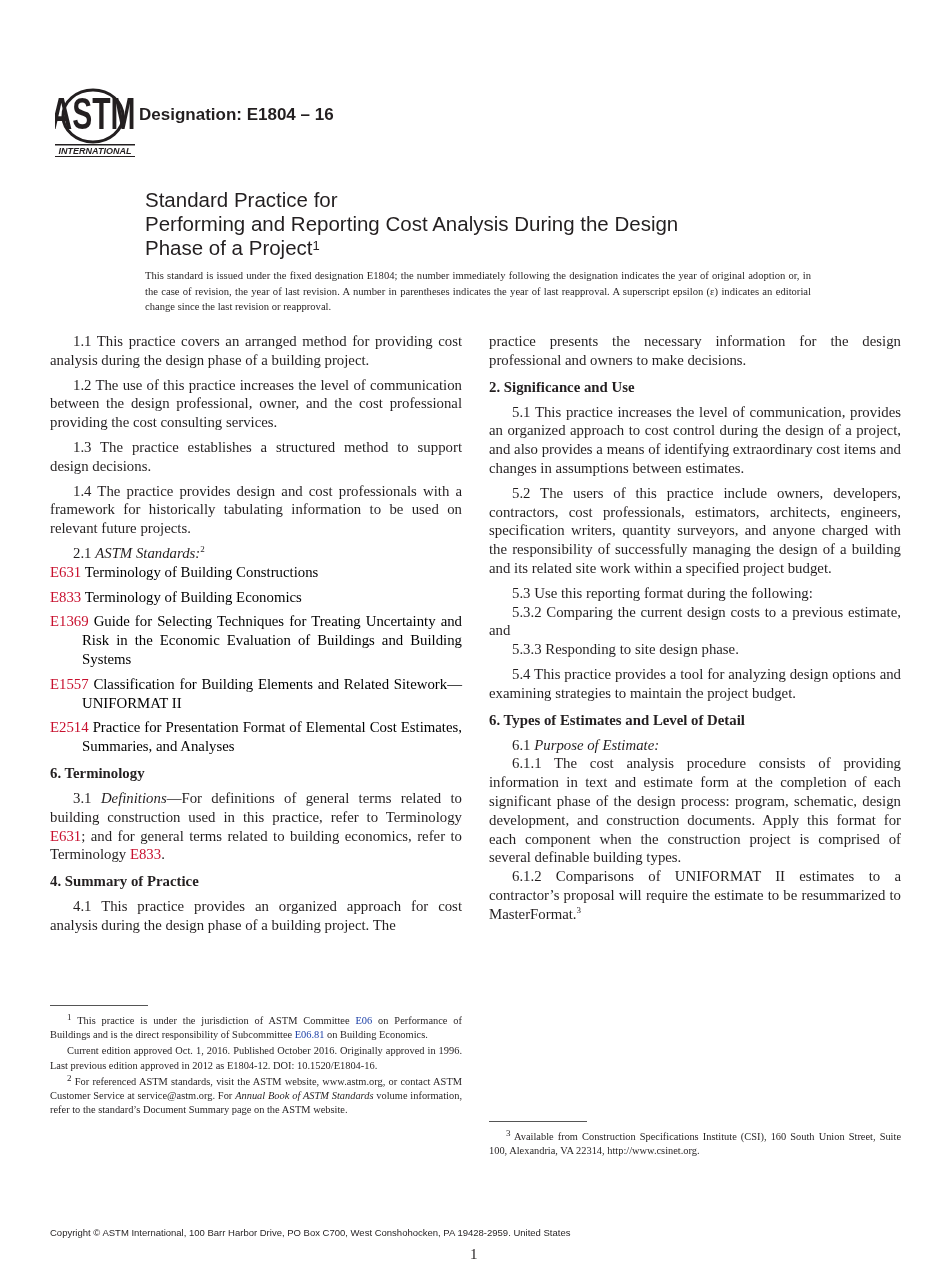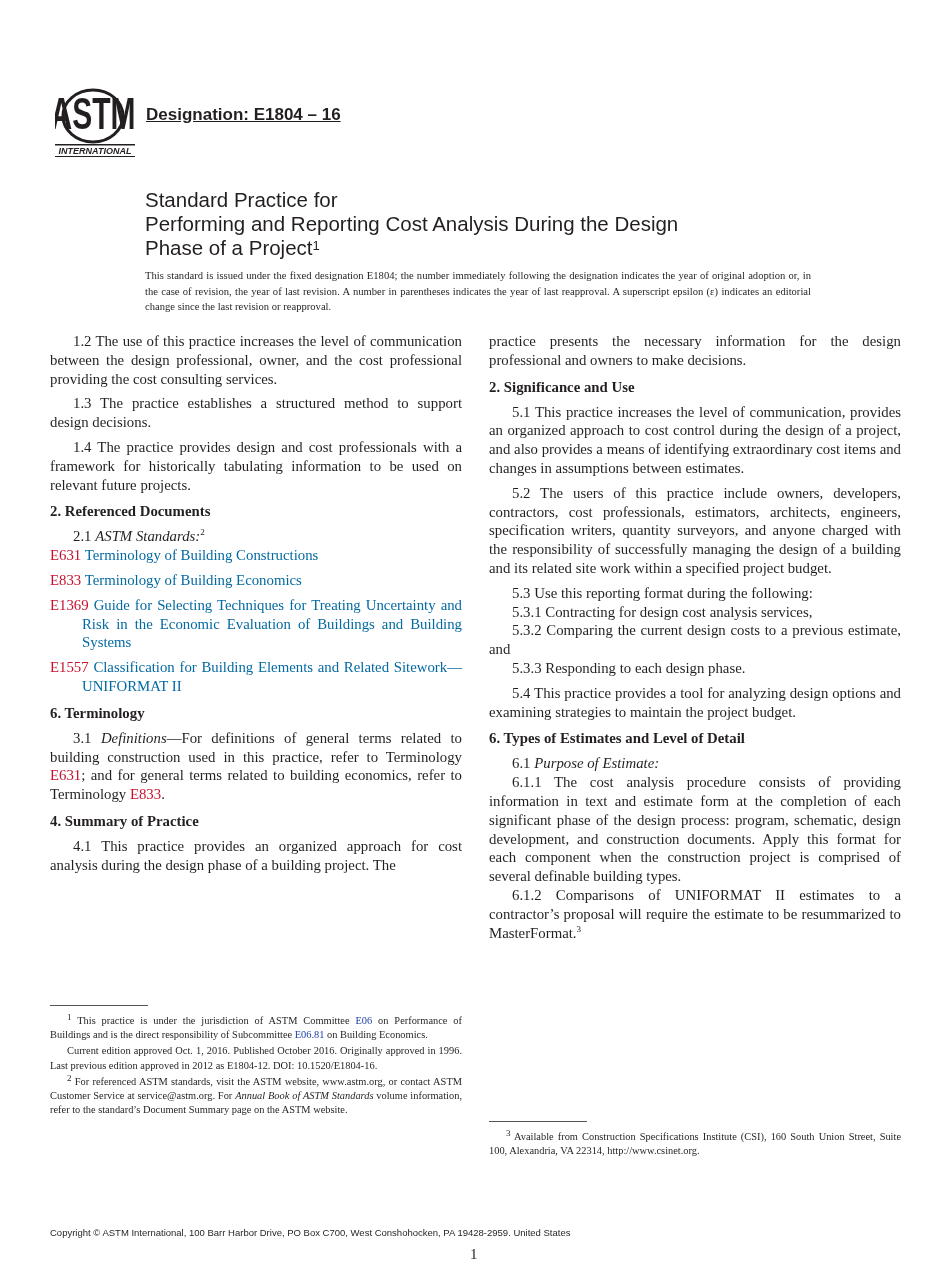--- a/index.html
+++ b/index.html
@@ -1,37 +1,37 @@
 <!DOCTYPE html>
 <html><head>
 <meta charset="utf-8">
 <style>
   html, body { margin:0; padding:0; background:#ffffff; }
   body { width:950px; height:1272px; position:relative; overflow:hidden; color:#231f20;
          font-family:"Liberation Serif", "DejaVu Serif", serif; }
   .sans { font-family:"Liberation Sans", "DejaVu Sans", sans-serif; }
   .abs { position:absolute;margin-top:28px; }
   .logo { left:55px; top:58px; width:80px; height:72px; }
-  .designation { left:146px; top:77px; font-size:17px; font-weight:bold;text-decoration:underline; }
+  .designation { left:139px; top:77px; font-size:17px; font-weight:bold; }
   .title { left:145px; top:160px; width:700px; font-size:20.5px; font-weight:normal; line-height:24px; }
   .title sup { font-size:13px; vertical-align:top; position:relative; top:-2px; }
   .preamble { left:145px; top:240px; width:666px; font-size:10.6px; line-height:15.5px; text-align:justify; }
   .col { position:absolute; width:412px; font-size:14.8px; line-height:18.8px; }
   .colL { left:50px; top:332px; }
   .colR { left:489px; top:332px; }
   .col p { margin:0 0 6px 0; text-align:justify; }
   .col p.tight { margin:0; }
   .ind { text-indent:23px; }
   h2 { font-size:14.8px; font-weight:bold; margin:8px 0 6px 0; line-height:19px; }
   h2.first { margin-top:0; }
   .red { color:#c8102e; }
   .blue { color:#1a3ea6; }
   .ref { margin:0; padding-left:32px; text-indent:-32px; text-align:justify; }
   .ref .code { color:#c8102e; }
-  .ref .txt { color:#0369a1; }
+  .ref .txt { color:#000000; }
   .fnrule { width:98px; border-top:1px solid #555; margin:0 0 8px 0; }
   .footnotes { font-size:10.4px; line-height:14.2px; }
   .footnotes p { margin:0 0 2px 0; text-align:justify; text-indent:17px; }
   .fnL { left:50px; top:977px; width:412px; }
   .fnR { left:489px; top:1093px; width:412px; }
   sup.s { font-size:9px; vertical-align:super; line-height:0; }
   .copyright { left:50px; top:1199px; font-size:9.5px; }
   .pagenum { left:470px; top:1218px; font-size:15px; }
 </style>
 </head>
@@ -51,48 +51,48 @@
 
 <div class="abs title sans">
   <div>Standard Practice for</div>
   <div>Performing and Reporting Cost Analysis During the Design</div>
   <div><span>Phase of a Project</span><sup>1</sup></div>
 </div>
 
 <div class="abs preamble">This standard is issued under the fixed designation E1804; the number immediately following the designation indicates the year of original adoption or, in the case of revision, the year of last revision. A number in parentheses indicates the year of last reapproval. A superscript epsilon (ε) indicates an editorial change since the last revision or reapproval.</div>
 
 <div class="col colL">
+  <p class="ind">1.1 This practice covers an arranged method for providing cost analysis during the design phase of a building project.</p>
   <p class="ind">1.2 The use of this practice increases the level of communication between the design professional, owner, and the cost professional providing the cost consulting services.</p>
   <p class="ind">1.3 The practice establishes a structured method to support design decisions.</p>
   <p class="ind">1.4 The practice provides design and cost professionals with a framework for historically tabulating information to be used on relevant future projects.</p>
 
-  <h2>2.  Referenced Documents</h2>
   <p class="tight ind"><span>2.1 </span><i>ASTM Standards:</i><sup class="s">2</sup></p>
   <p class="ref"><span class="code">E631</span> <span class="txt">Terminology of Building Constructions</span></p>
   <p class="ref"><span class="code">E833</span> <span class="txt">Terminology of Building Economics</span></p>
   <p class="ref"><span class="code">E1369</span> <span class="txt">Guide for Selecting Techniques for Treating Uncertainty and Risk in the Economic Evaluation of Buildings and Building Systems</span></p>
   <p class="ref"><span class="code">E1557</span> <span class="txt">Classification for Building Elements and Related Sitework—UNIFORMAT II</span></p>
+  <p class="ref" style="margin-bottom:6px"><span class="code">E2514</span> <span class="txt">Practice for Presentation Format of Elemental Cost Estimates, Summaries, and Analyses</span></p>
 
   <h2>6.  Terminology</h2>
   <p class="ind"><span>3.1 </span><i>Definitions</i><span>—For definitions of general terms related to building construction used in this practice, refer to Terminology </span><span class="red">E631</span><span>; and for general terms related to building economics, refer to Terminology </span><span class="red">E833</span><span>.</span></p>
 
   <h2>4.  Summary of Practice</h2>
   <p class="ind">4.1 This practice provides an organized approach for cost analysis during the design phase of a building project. The</p>
 </div>
 
 <div class="col colR">
   <p>practice presents the necessary information for the design professional and owners to make decisions.</p>
 
   <h2>2.  Significance and Use</h2>
   <p class="ind">5.1 This practice increases the level of communication, provides an organized approach to cost control during the design of a project, and also provides a means of identifying extraordinary cost items and changes in assumptions between estimates.</p>
   <p class="ind">5.2 The users of this practice include owners, developers, contractors, cost professionals, estimators, architects, engineers, specification writers, quantity surveyors, and anyone charged with the responsibility of successfully managing the design of a building and its related site work within a specified project budget.</p>
   <p class="tight ind">5.3 Use this reporting format during the following:</p>
-  <p class="tight ind">5.3.1 Contracting for design cost analysis services,</p>
   <p class="tight ind">5.3.2 Comparing the current design costs to a previous estimate, and</p>
-  <p class="ind">5.3.3 Responding to each design phase.</p>
+  <p class="ind">5.3.3 Responding to site design phase.</p>
   <p class="ind">5.4 This practice provides a tool for analyzing design options and examining strategies to maintain the project budget.</p>
 
   <h2>6.  Types of Estimates and Level of Detail</h2>
   <p class="tight ind"><span>6.1 </span><i>Purpose of Estimate:</i></p>
   <p class="tight ind">6.1.1 The cost analysis procedure consists of providing information in text and estimate form at the completion of each significant phase of the design process: program, schematic, design development, and construction documents. Apply this format for each component when the construction project is comprised of several definable building types.</p>
   <p class="tight ind"><span>6.1.2 Comparisons of UNIFORMAT II estimates to a contractor’s proposal will require the estimate to be resummarized to MasterFormat.</span><sup class="s">3</sup></p>
 </div>
 
 <div class="abs fnL footnotes">
   <div class="fnrule"></div>

